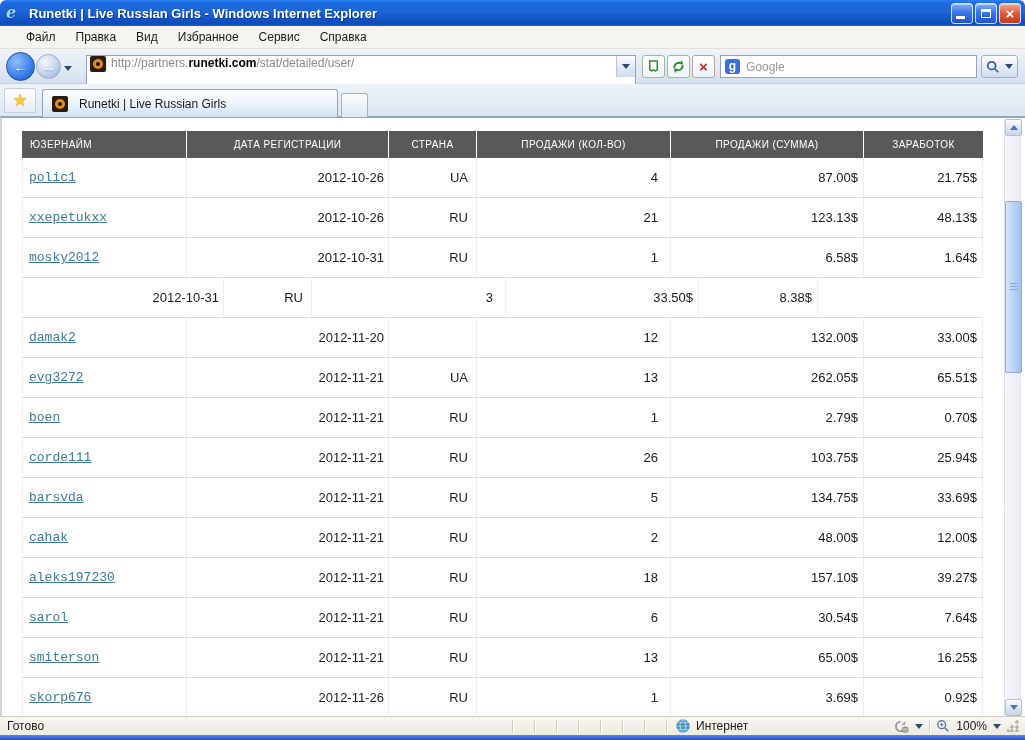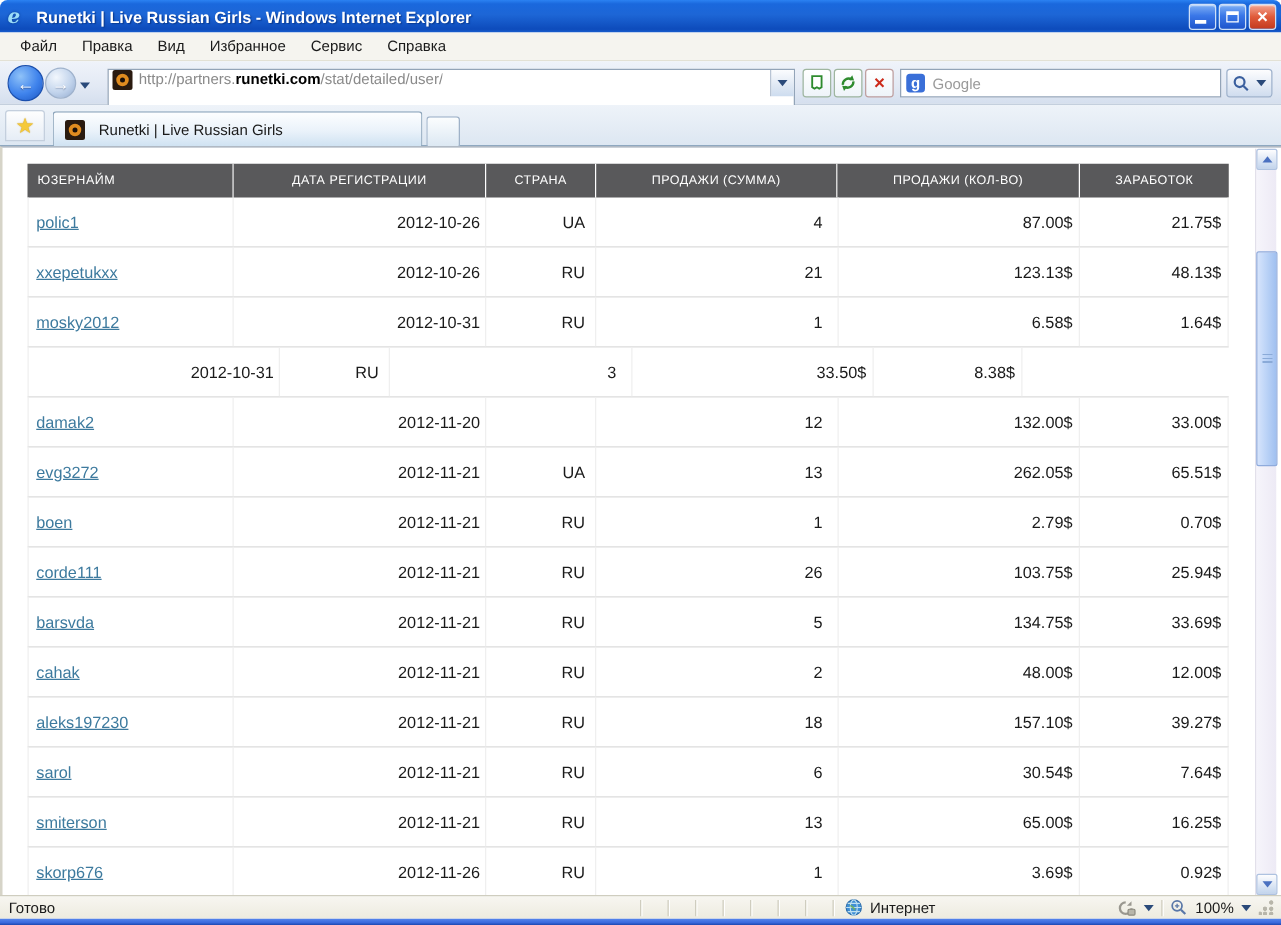--- a/index.html
+++ b/index.html
@@ -16,21 +16,21 @@
   .win-btns { margin-left:auto; display:flex; gap:2px; }
   .wbtn { width:22px; height:21px; border-radius:3px; border:1px solid #cfe0f8; position:relative;
     background:linear-gradient(180deg,#7fb0f5 0%,#3a77e8 45%,#1e55cc 100%); box-shadow:inset 0 1px 0 rgba(255,255,255,.5); }
   .wbtn.close { background:linear-gradient(180deg,#f3a692 0%,#e05a3a 50%,#c33a1e 100%); }
   .glyph-min { position:absolute; left:4px; bottom:4px; width:9px; height:3px; background:#fff; }
   .glyph-max { position:absolute; left:5px; top:5px; width:10px; height:9px; border:1px solid #fff; border-top:3px solid #fff; background:transparent; }
   .glyph-close { position:absolute; width:100%; text-align:center; top:0; color:#fff; font-weight:bold; font-size:15px; line-height:19px; }
 
   
   .menubar { position:absolute; top:26px; left:0; width:1025px; height:23px; background:#f5f4ef;
-    border-bottom:1px solid #e3e1d5; display:flex; align-items:center; padding-left:6px; }
+    border-bottom:1px solid #e3e1d5; display:flex; align-items:center; padding-left:16px; }
   .menu-item { font-size:12px; color:#1a1a1a; padding:3px 10px; }
 
   
   .navbar { position:absolute; top:49px; left:0; width:1025px; height:35px;
     background:linear-gradient(180deg,#eff3fa 0%,#e2e9f4 60%,#d5dfee 100%); border-bottom:1px solid #c4cfdd; }
   .nav-circle { position:absolute; border-radius:50%; display:flex; align-items:center; justify-content:center; }
   .btn-back { left:6px; top:3px; width:29px; height:29px;
     background:radial-gradient(circle at 35% 30%,#8fc2f8 0%,#3f83ec 55%,#1a55c2 100%); border:1px solid #1a4fae; }
   .btn-fwd { left:36px; top:5px; width:25px; height:25px;
     background:radial-gradient(circle at 35% 30%,#f2f7fd 0%,#c2d4ec 55%,#93abd0 100%); border:1px solid #9fb2cc; }
@@ -79,21 +79,21 @@
   .thead { display:flex; height:27px; }
   .th { background:#59595b; color:#fff; font-size:10px; letter-spacing:.4px; display:flex; align-items:center;
     justify-content:center; border-right:1px solid #fff; }
   .th:last-child { border-right:none; }
   .th.c-user { justify-content:flex-start; padding-left:8px; }
   .c-user { width:165px; } .c-date { width:202px; } .c-country { width:88px; }
   .c-count { width:194px; } .c-sum { width:193px; } .c-earn { width:119px; }
   .trow { display:flex; height:40px; border-bottom:1px solid #dcdcdc; }
   .cell { display:flex; align-items:center; font-size:13px; color:#1a1a1a; border-right:1px solid #efefef; }
   .cell:first-child { border-left:1px solid #efefef; }
-  .cell.c-user { justify-content:flex-start; padding-left:6px; }
+  .cell.c-user { justify-content:flex-start; padding-left:6px;font-family:Liberation Mono, monospace; }
   .cell.c-date,.cell.c-country,.cell.c-count,.cell.c-sum,.cell.c-earn { justify-content:flex-end; }
   .cell.c-date { padding-right:4px; } .cell.c-country { padding-right:8px; }
   .cell.c-count { padding-right:12px; } .cell.c-sum { padding-right:5px; } .cell.c-earn { padding-right:5px; }
   .user-link { color:#3d7a9e; text-decoration:underline; font-size:13px; }
 
   
   .scrollbar { position:absolute; right:4px; top:1px; width:17px; height:597px;
     background:linear-gradient(90deg,#f6f5fb,#edeaf5); border-left:1px solid #e2e0ea; }
   .sb-btn { position:absolute; left:0; width:17px; height:17px; border:1px solid #aec2e0; border-radius:2px;
     background:linear-gradient(180deg,#fdfdfe 0%,#d9e4f4 60%,#c2d4ec 100%); display:flex; align-items:center; justify-content:center; }
@@ -215,22 +215,22 @@
   </div>
   <div class="tab-stub"></div>
 </div>
 
 <div class="content">
   <div class="datatable">
     <div class="thead">
       <div class="th c-user">ЮЗЕРНАЙМ</div>
       <div class="th c-date">ДАТА РЕГИСТРАЦИИ</div>
       <div class="th c-country">СТРАНА</div>
+      <div class="th c-count">ПРОДАЖИ (КОЛ-ВО)</div>
       <div class="th c-sum">ПРОДАЖИ (СУММА)</div>
-      <div class="th c-count">ПРОДАЖИ (КОЛ-ВО)</div>
       <div class="th c-earn">ЗАРАБОТОК</div>
     </div>
     <div id="table-body">
   <div class="trow">
     <div class="cell c-user">
             <a href="#" class="user-link">polic1</a>
           </div>
     <div class="cell c-date">2012-10-26</div>
     <div class="cell c-country">UA</div>
     <div class="cell c-count">4</div>

